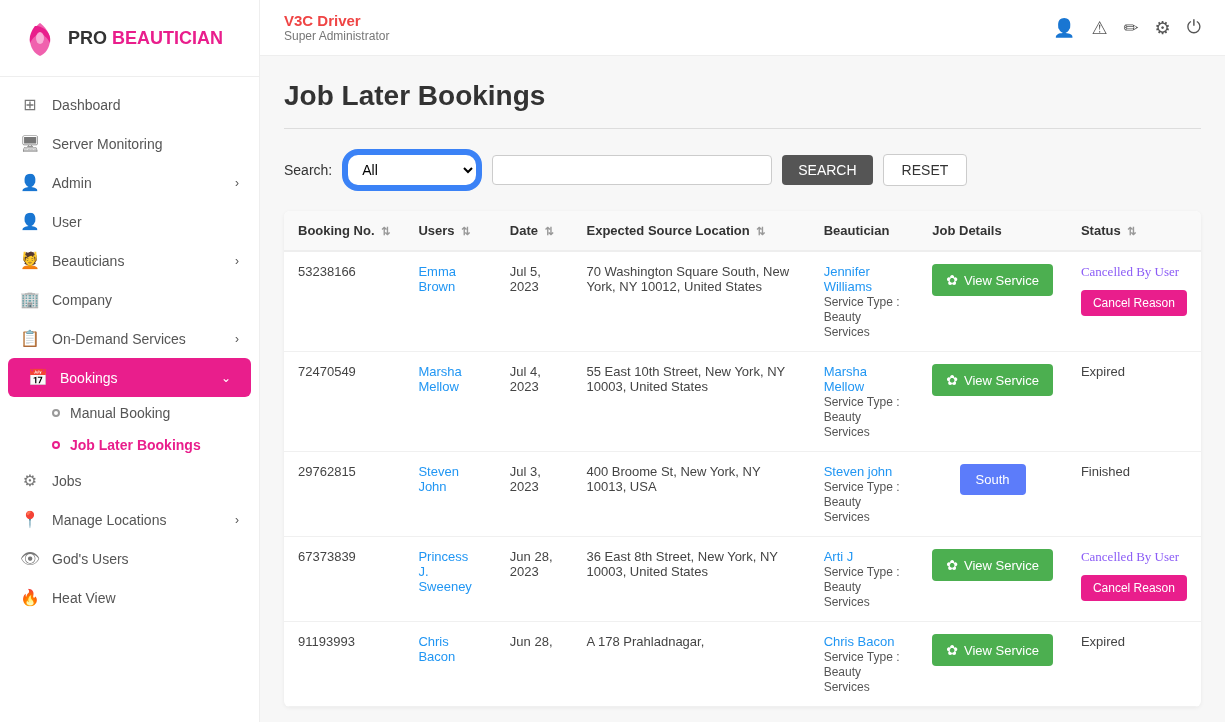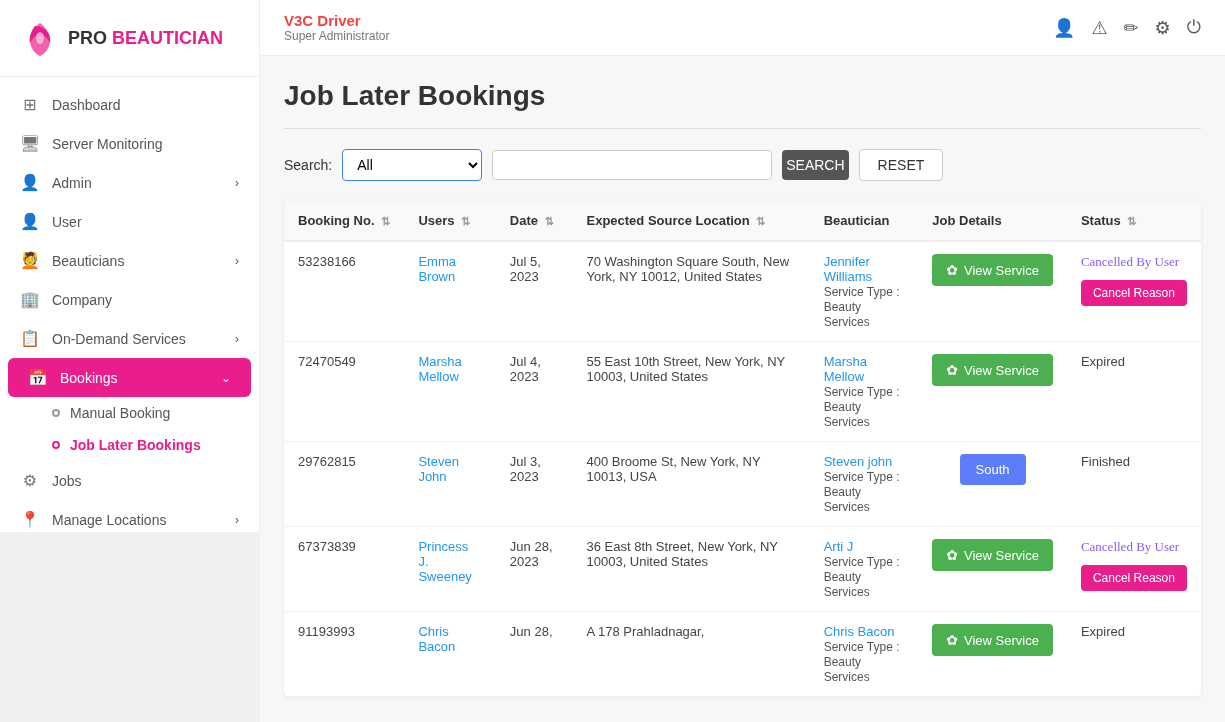--- a/index.html
+++ b/index.html
@@ -2,21 +2,21 @@
 <html><head>
   <meta charset="utf-8">
   <style>
     * { margin: 0; padding: 0; box-sizing: border-box; }
     body { font-family: Arial, sans-serif; font-size: 14px; background: #f0f0f0; display: flex; height: 722px; overflow: hidden; }
 
     
     .sidebar {
       width: 260px;
       background: #fff;
-      height: 532px;
+      height: 722px;
       display: flex;
       flex-direction: column;
       flex-shrink: 0;
       border-right: 1px solid #eee;
     }
     .sidebar-logo {
       padding: 18px 20px;
       display: flex;
       align-items: center;
       gap: 8px;
@@ -103,40 +103,40 @@
 
     
     .search-bar {
       display: flex;
       align-items: center;
       gap: 10px;
       margin-bottom: 20px;
     }
     .search-label { font-size: 14px; color: #333; font-weight: 500; }
     .search-select {
-      border: 1px solid #3b82f6;
-      border-radius: 4px;
+      border: 6px solid #3b82f6;
+      border-radius: 16px;
       padding: 6px 10px;
       font-size: 14px;
       background: #fff;
       width: 140px;
     }
     .search-input {
       border: 1px solid #ccc;
       border-radius: 4px;
       padding: 6px 12px;
       font-size: 14px;
       width: 280px;
     }
     .btn-search {
       background: #555;
       color: #fff;
       border: none;
       border-radius: 4px;
-      padding: 7px 4px;
+      padding: 7px 16px;
       font-size: 14px;
       cursor: pointer;
     }
     .btn-reset {
       background: #fff;
       color: #333;
       border: 1px solid #ccc;
       border-radius: 4px;
       padding: 7px 18px;
       font-size: 14px;

